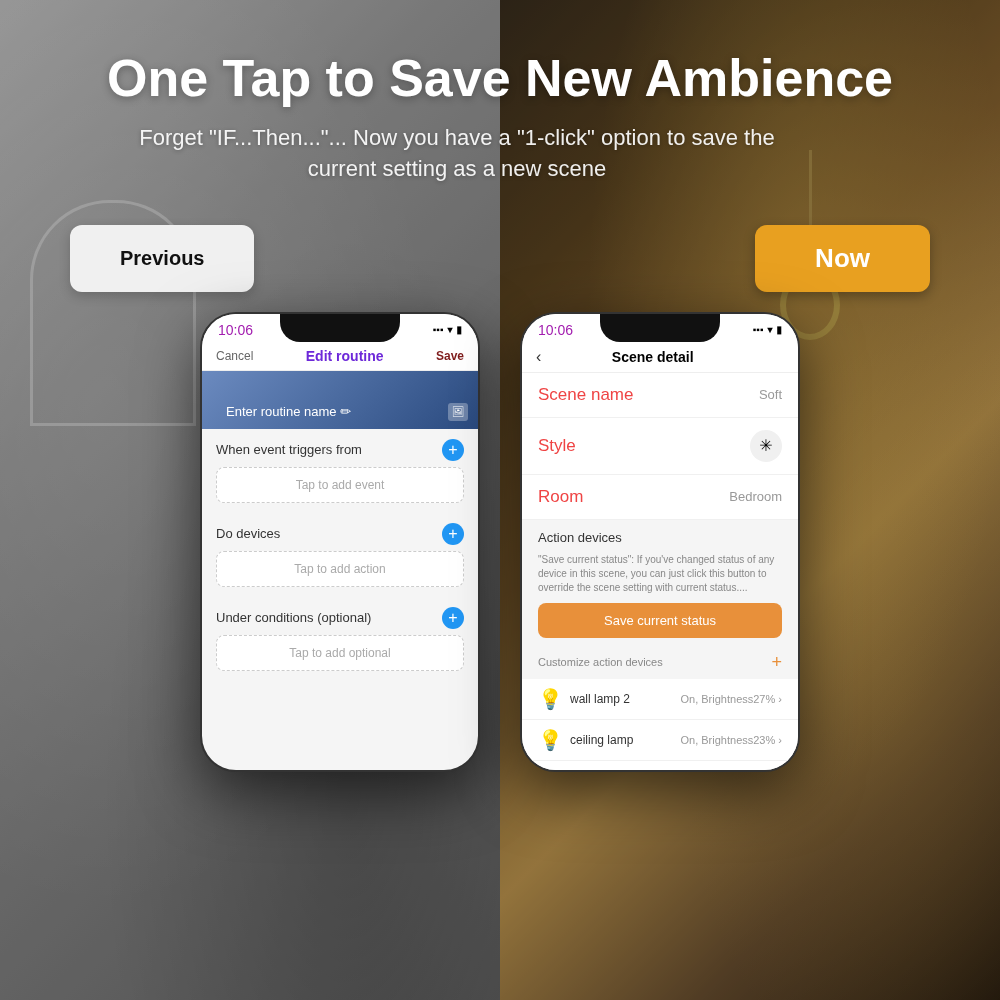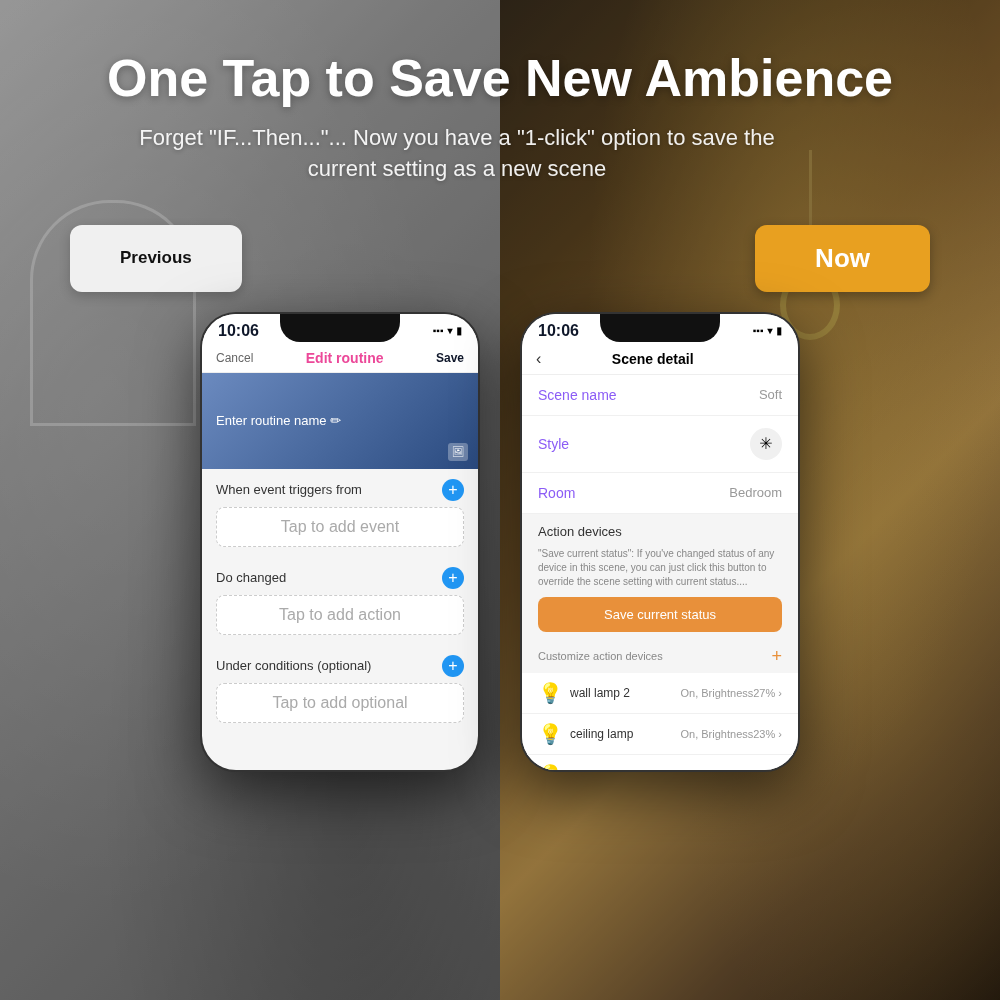--- a/index.html
+++ b/index.html
@@ -125,21 +125,21 @@
     .buttons-row {
       display: flex;
       justify-content: space-between;
       width: 860px;
       margin-top: 10px;
       z-index: 10;
     }
     .btn-previous {
       background: #f0f0f0;
       color: #111;
-      font-size: 17px;
+      font-size: 20px;
       font-weight: 700;
       border: none;
       border-radius: 12px;
       padding: 4px 50px;
       cursor: pointer;
       box-shadow: 0 4px 12px rgba(0,0,0,0.2);
     }
     .btn-now {
       background: #e8a020;
       color: #fff;
@@ -194,43 +194,43 @@
     
     .status-bar {
       display: flex;
       justify-content: space-between;
       align-items: center;
       padding: 8px 16px 4px;
       background: #fff;
       font-size: 11px;
       font-weight: 600;
     }
-    .status-time { font-size: 16px; font-weight: 700; color: #0f172a; }
+    .status-time { font-size: 14px; font-weight: 400; color: #a21caf; }
     .status-icons { display: flex; gap: 4px; align-items: center; color: #000; font-size: 10px; }
 
     
     .nav-bar {
       display: flex;
       justify-content: space-between;
       align-items: center;
       padding: 6px 14px;
       background: #fff;
       border-bottom: 1px solid #eee;
     }
     .nav-cancel { color: #666; font-size: 12px; }
-    .nav-title { font-size: 14px; font-weight: 600; color: #ec4899; }
-    .nav-save { color: #0f172a; font-size: 12px; font-weight: 600; }
+    .nav-title { font-size: 14px; font-weight: 600; color: #6d28d9; }
+    .nav-save { color: #7f1d1d; font-size: 12px; font-weight: 600; }
 
     .routine-image {
       width: 100%;
-      height: 96px;
+      height: 58px;
       background: linear-gradient(135deg, #6b8abf 0%, #4a6a9f 50%, #2a4a7f 100%);
       display: flex;
-      align-items: center;
-      padding: 10px 14px;
+      align-items: flex-end;
+      padding: 10px 24px;
       position: relative;
     }
     .routine-image-label {
       color: #fff;
       font-size: 13px;
       font-weight: 500;
     }
     .routine-image-icon {
       position: absolute;
       right: 10px;
@@ -268,21 +268,21 @@
       line-height: 1;
     }
 
     .tap-box {
       margin: 0 14px 10px;
       border: 1px dashed #ccc;
       border-radius: 8px;
       padding: 10px;
       text-align: center;
       background: #fff;
-      font-size: 16px;
+      font-size: 12px;
       color: #aaa;
     }
 
     
     .scene-nav {
       display: flex;
       justify-content: space-between;
       align-items: center;
       padding: 6px 14px;
       background: #fff;
@@ -293,21 +293,21 @@
     .scene-spacer { width: 20px; }
 
     .detail-row {
       display: flex;
       justify-content: space-between;
       align-items: center;
       padding: 12px 16px;
       border-bottom: 1px solid #f0f0f0;
       background: #fff;
     }
-    .detail-label { font-size: 14px; color: #8b5cf6; }
+    .detail-label { font-size: 17px; color: #ef4444; }
     .detail-value { font-size: 13px; color: #999; }
     .detail-icon {
       width: 32px;
       height: 32px;
       background: #f0f0f0;
       border-radius: 50%;
       display: flex;
       align-items: center;
       justify-content: center;
       font-size: 16px;
@@ -422,21 +422,21 @@
           <div class="routine-image-icon">🖼</div>
         </div>
 
         <div class="section-header">
           <span class="section-label">When event triggers from</span>
           <div class="section-add">+</div>
         </div>
         <div class="tap-box">Tap to add event</div>
 
         <div class="section-header">
-          <span class="section-label">Do changed</span>
+          <span class="section-label">Do devices</span>
           <div class="section-add">+</div>
         </div>
         <div class="tap-box">Tap to add action</div>
 
         <div class="section-header">
           <span class="section-label">Under conditions (optional)</span>
           <div class="section-add">+</div>
         </div>
         <div class="tap-box">Tap to add optional</div>
 

